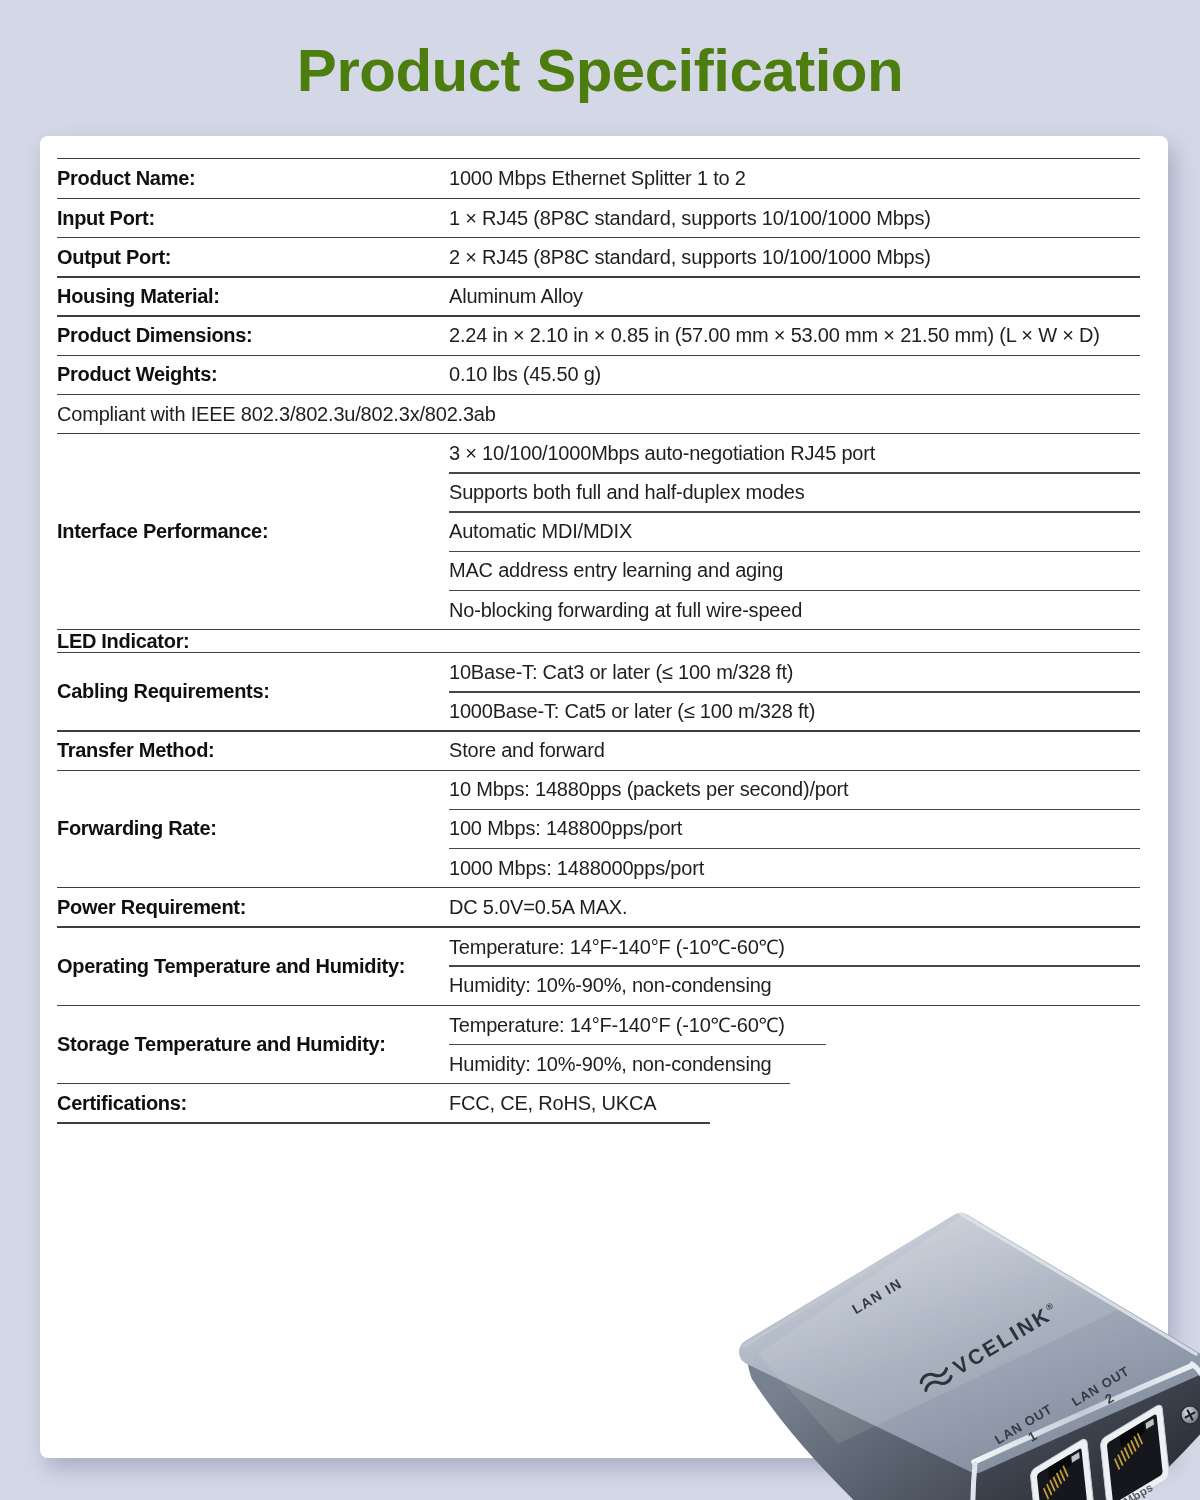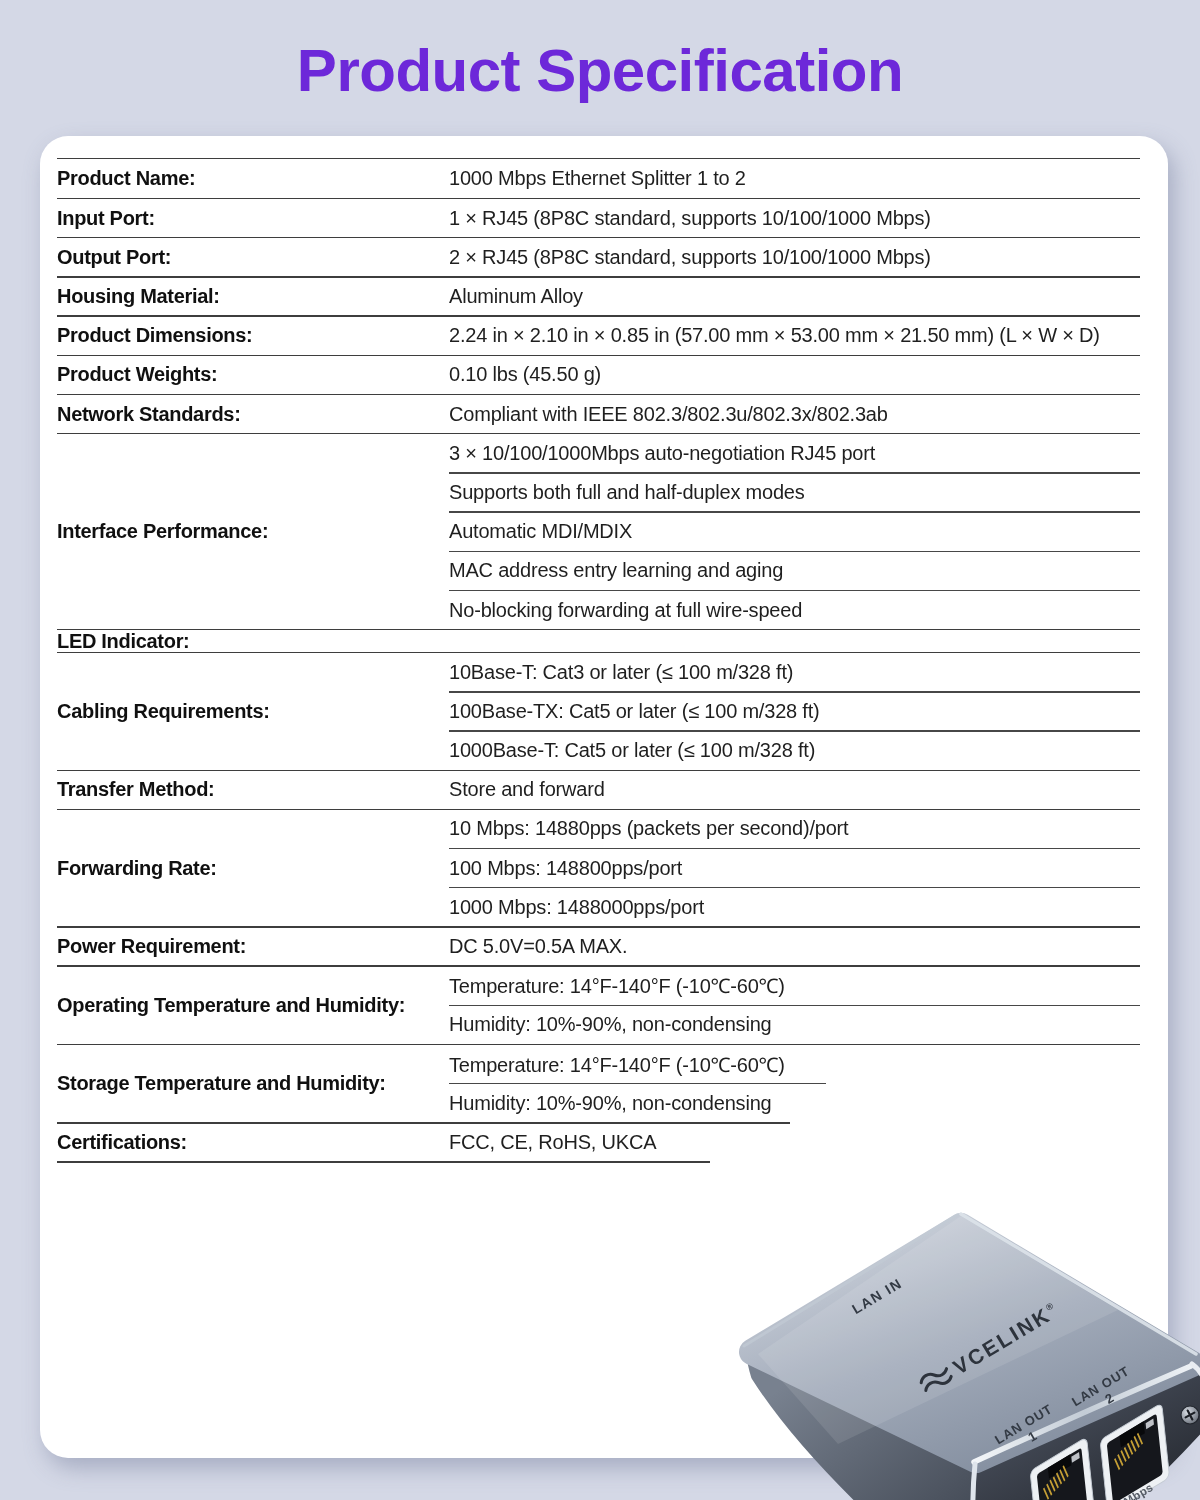--- a/index.html
+++ b/index.html
@@ -1,24 +1,24 @@
 <!DOCTYPE html>
 <html><head>
 <meta charset="utf-8">
 <style>
   html,body{margin:0;padding:0;}
   body{font-family:"Liberation Sans",sans-serif;}
   .page{position:relative;width:1200px;height:1500px;background:#d4d8e6;overflow:hidden;}
   .title{
     position:absolute;left:0;top:36px;width:1200px;text-align:center;
-    font-size:60px;font-weight:bold;letter-spacing:-0.5px;color:#6d28d9;
+    font-size:60px;font-weight:bold;letter-spacing:-0.5px;color:#4d7c0f;
   }
   .card{
     position:absolute;left:40px;top:136px;width:1128px;height:1322px;
-    background:#ffffff;border-radius:28px;
+    background:#ffffff;border-radius:8px;
     box-shadow:6px 10px 22px rgba(110,120,150,0.45);
   }
   .spec-table{
     position:absolute;left:17px;top:22px;width:1083px;
     color:#1f1f1f;font-size:20px;letter-spacing:-0.2px;
   }
   .spec-table::before{content:'';display:block;width:100%;height:1.4px;background:#3e3e3e;}
   .row{display:flex;position:relative;}
   .row::after{content:'';position:absolute;left:0;bottom:-0.7px;height:1.4px;width:100%;background:#3e3e3e;}
   .row:nth-child(15)::after{width:733px;}
@@ -74,21 +74,20 @@
             <div class="subrow">2.24 in × 2.10 in × 0.85 in (57.00 mm × 53.00 mm × 21.50 mm) (L × W × D)</div>
           </div>
         </div>
         <div class="row">
           <div class="cell-label">Product Weights:</div>
           <div class="cell-values">
             <div class="subrow">0.10 lbs (45.50 g)</div>
           </div>
         </div>
         <div class="row">
-          <div class="cell-label">Network Standards:</div>
           <div class="cell-values">
             <div class="subrow">Compliant with IEEE 802.3/802.3u/802.3x/802.3ab</div>
           </div>
         </div>
         <div class="row">
           <div class="cell-label">Interface Performance:</div>
           <div class="cell-values">
             <div class="subrow">3 × 10/100/1000Mbps auto-negotiation RJ45 port</div>
             <div class="subrow">Supports both full and half-duplex modes</div>
             <div class="subrow">Automatic MDI/MDIX</div>
@@ -96,21 +95,20 @@
             <div class="subrow">No-blocking forwarding at full wire-speed</div>
           </div>
         </div>
         <div class="row">
           <div class="cell-label">LED Indicator:</div>
         </div>
         <div class="row">
           <div class="cell-label">Cabling Requirements:</div>
           <div class="cell-values">
             <div class="subrow">10Base-T: Cat3 or later (≤ 100 m/328 ft)</div>
-            <div class="subrow">100Base-TX: Cat5 or later (≤ 100 m/328 ft)</div>
             <div class="subrow">1000Base-T: Cat5 or later (≤ 100 m/328 ft)</div>
           </div>
         </div>
         <div class="row">
           <div class="cell-label">Transfer Method:</div>
           <div class="cell-values">
             <div class="subrow">Store and forward</div>
           </div>
         </div>
         <div class="row">

